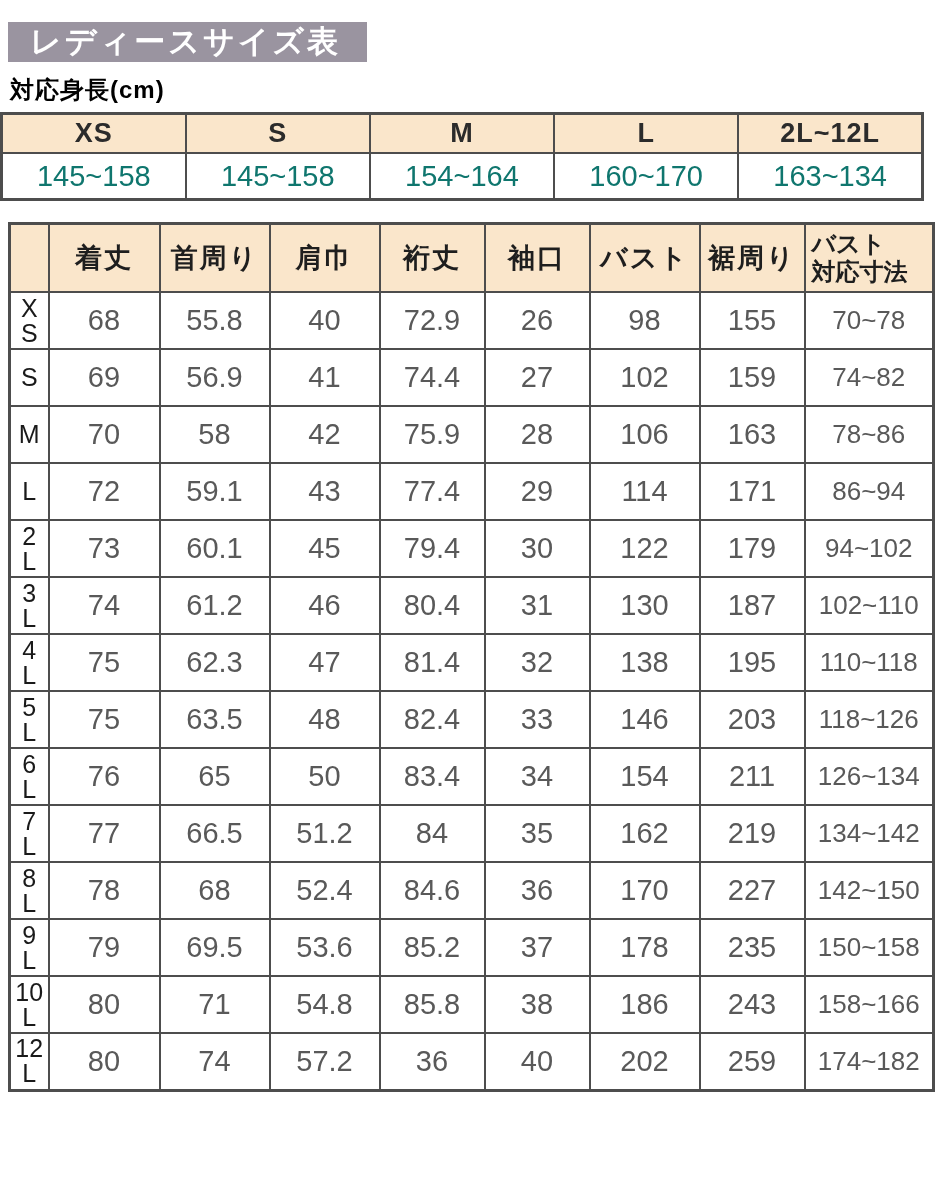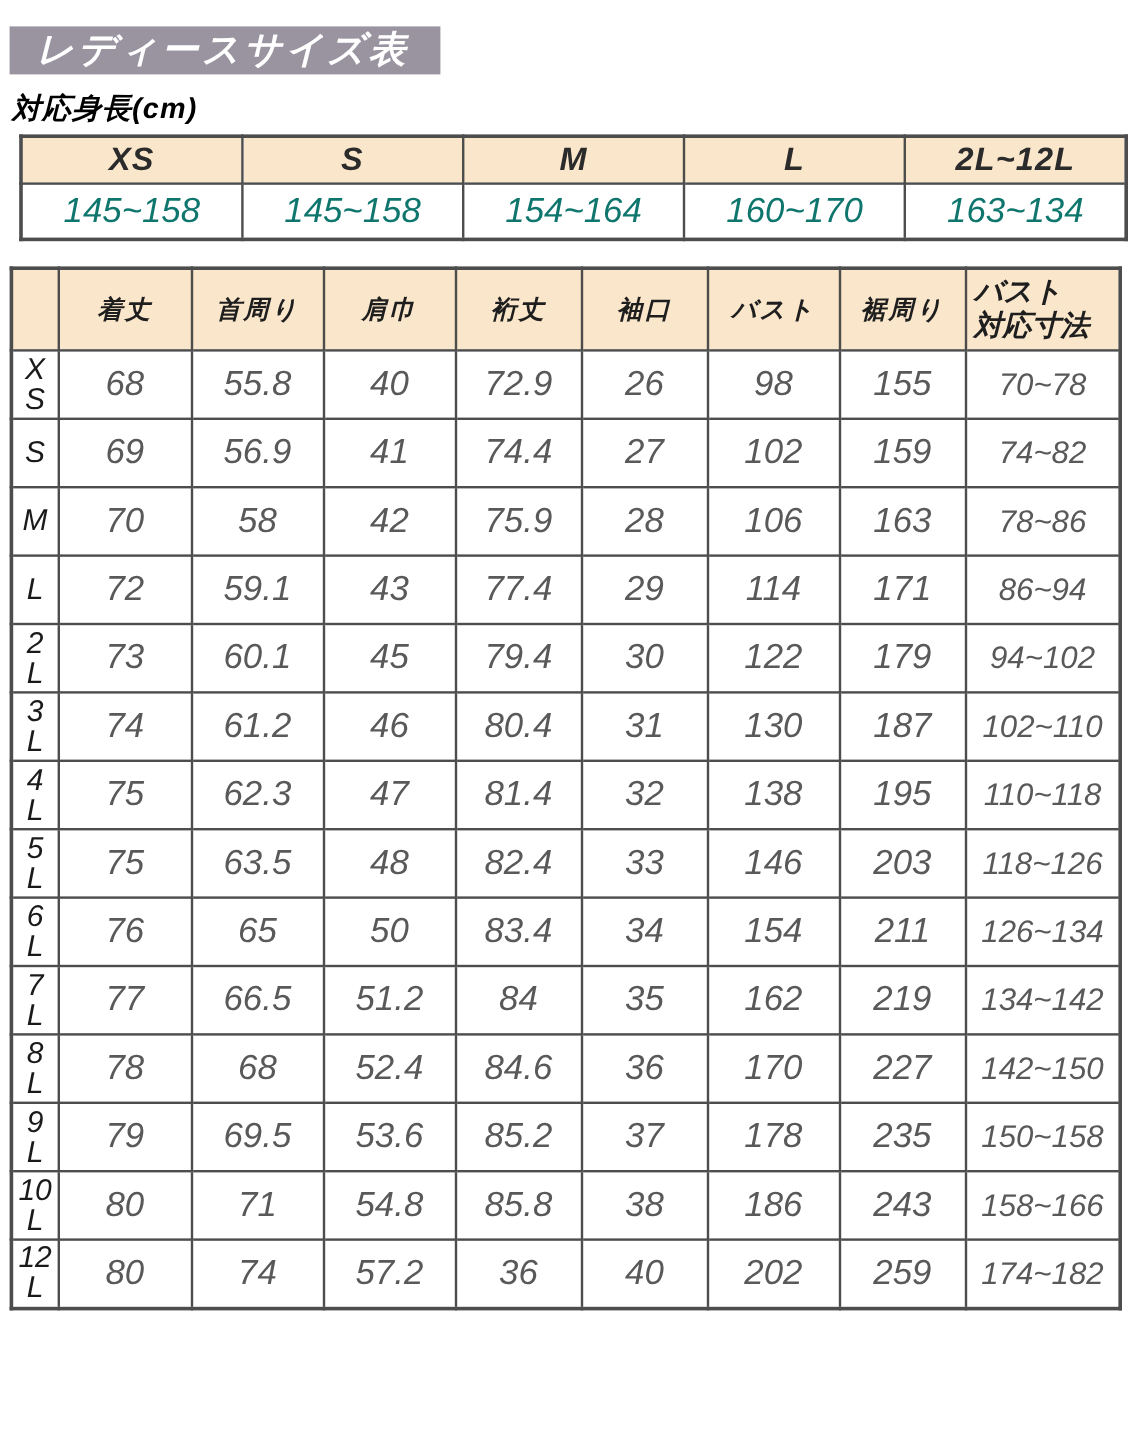--- a/index.html
+++ b/index.html
@@ -1,21 +1,21 @@
 <!DOCTYPE html>
 <html><head>
 <meta charset="utf-8">
 <style>
   html,body{margin:0;padding:0;background:#ffffff;}
   body{
     width:940px;height:1200px;
     font-family:"Liberation Sans","DejaVu Sans",sans-serif;
     position:relative;overflow:hidden;
   }
-  .page{position:relative;width:940px;height:1200px;font-style:italic;}
+  .page{position:relative;width:940px;height:1200px;}
 
   
   .title-bar{
     position:absolute;left:8px;top:22px;height:40px;
     background:#9a94a0;color:#ffffff;
     font-size:31px;font-weight:bold;letter-spacing:3px;
     line-height:40px;padding:0 26px 0 22px;
     display:inline-block;white-space:nowrap;
   }
 
@@ -25,41 +25,41 @@
     font-size:24px;font-weight:bold;color:#000000;
     letter-spacing:1px;
   }
 
   
   table{border-collapse:collapse;table-layout:fixed;}
   th,td{border:2px solid #4d4d4d;overflow:hidden;}
 
   
   .height-table{
-    position:absolute;left:16px;top:112px;width:924px;
+    position:absolute;left:0;top:112px;width:924px;
     border:3px solid #4d4d4d;
   }
   .height-table th{
     height:35px;background:#fae6cb;
     font-size:27px;font-weight:bold;color:#2b2b2b;
     text-align:center;letter-spacing:1px;
   }
   .height-table td{
     height:42px;background:#ffffff;
     font-size:29px;color:#0f766e;text-align:center;
   }
 
   
   .size-table{
     position:absolute;left:8px;top:222px;width:924px;
     border:3px solid #4d4d4d;
   }
   .size-table thead th{
     height:64px;background:#fae6cb;
-    font-size:21px;font-weight:bold;color:#1e1e1e;
+    font-size:27px;font-weight:bold;color:#1e1e1e;
     text-align:center;letter-spacing:2px;
   }
   .size-table thead th.col-last{
     font-size:24px;letter-spacing:0;
     text-align:left;padding-left:6px;
     line-height:1.15;white-space:pre-line;
   }
   .size-table tbody tr{height:57px;}
   .size-table .rowlabel{
     background:#ffffff;

